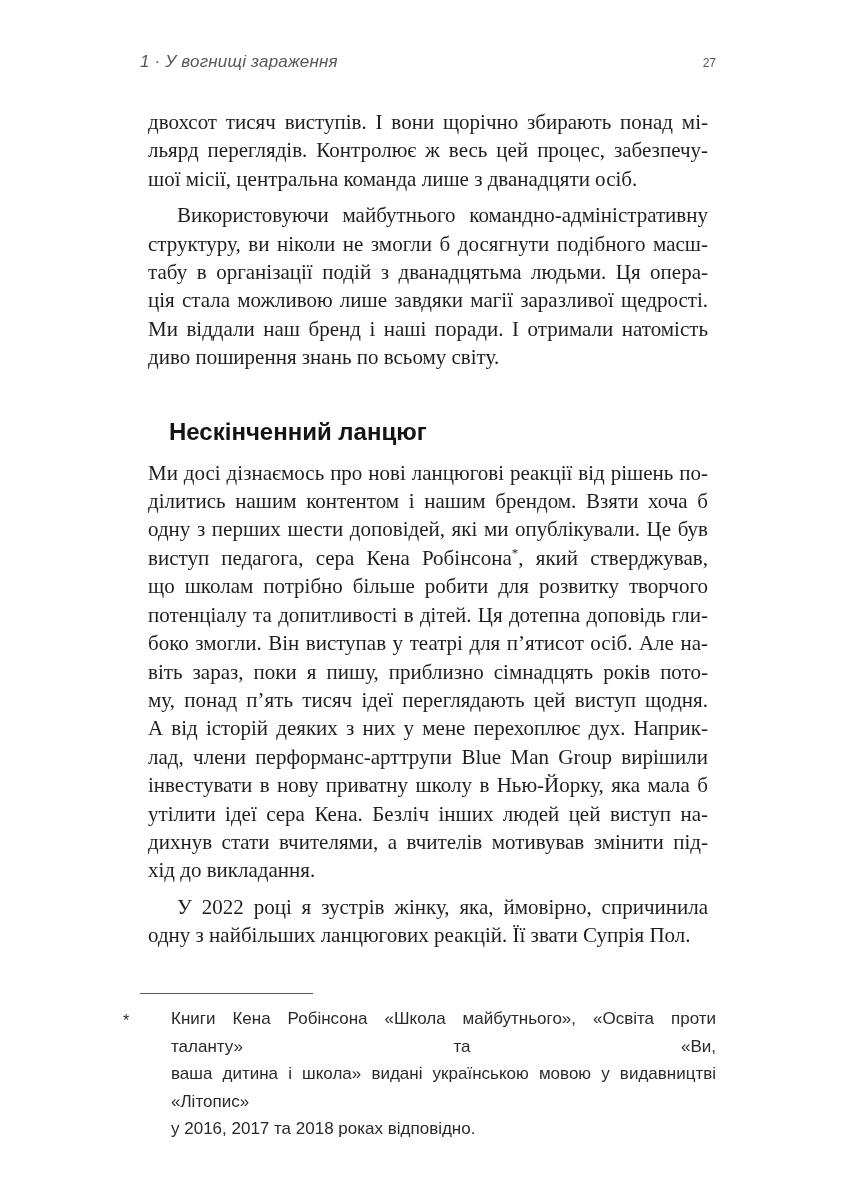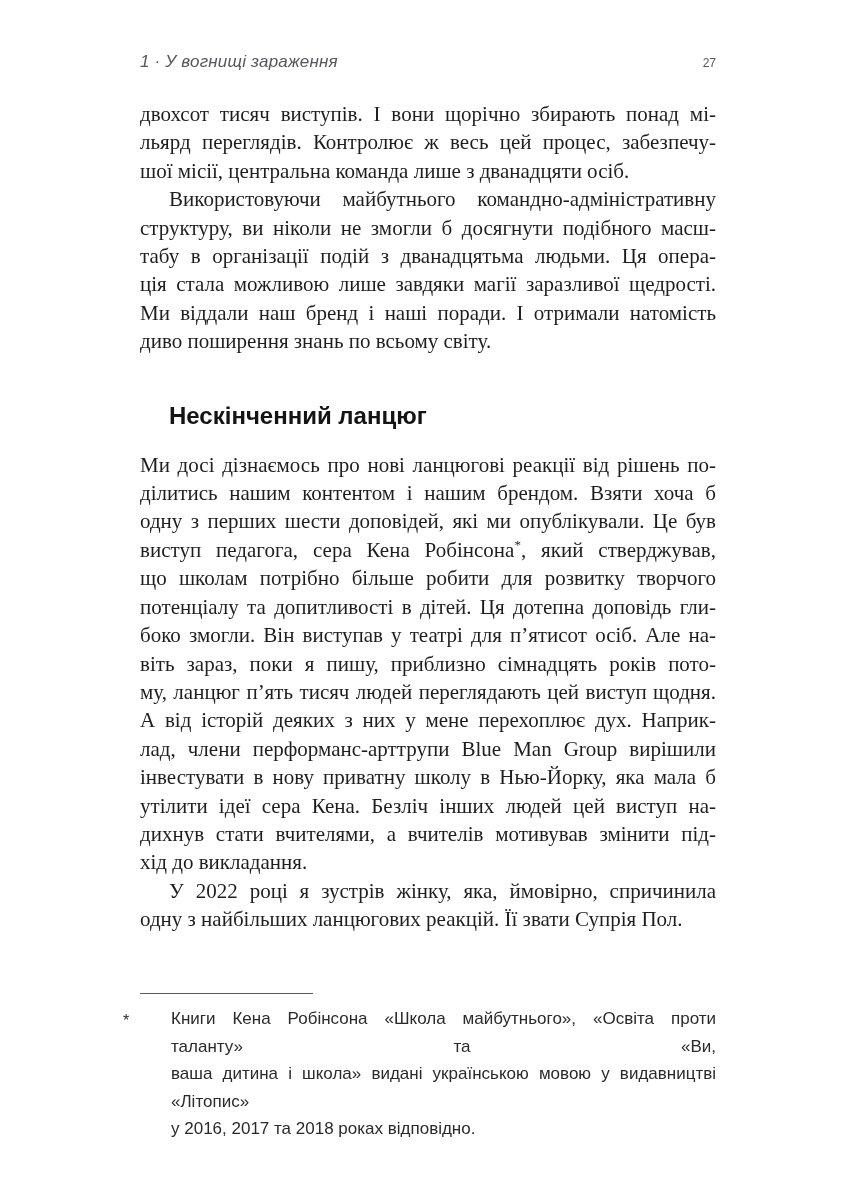--- a/index.html
+++ b/index.html
@@ -29,36 +29,36 @@
   .page-number { font-style: normal; font-size: 12px; color: #55575a; }
 
   .body-text {
     position: absolute;
     top: 100px;
     left: 140px;
     width: 576px;
     font-size: 21px;
     line-height: 28.4px;
   }
-  .para { margin: 0; }
+  .para { margin: 8px; }
   .line {
     text-align: justify;
     text-align-last: justify;
     white-space: normal;
   }
   .line.last { text-align-last: left; }
   .line.indent { text-indent: 29px; }
   .line sup {
     font-size: 62%;
     line-height: 0;
     vertical-align: super;
   }
   .section-heading {
     margin-top: 44px;
-    margin-bottom: 20px;
+    margin-bottom: 12px;
     padding-left: 29px;
     font-family: "Liberation Sans", sans-serif;
     font-weight: 700;
     font-size: 24px;
     line-height: 31px;
     color: #141414;
     text-align: left;
     text-align-last: left;
   }
 
@@ -118,21 +118,21 @@
       <div class="section-heading">Нескінченний ланцюг</div>
       <div class="para">
         <div class="line">Ми досі дізнаємось про нові ланцюгові реакції від рішень по-</div>
         <div class="line">ділитись нашим контентом і нашим брендом. Взяти хоча б</div>
         <div class="line">одну з перших шести доповідей, які ми опублікували. Це був</div>
         <div class="line">виступ педагога, сера Кена Робінсона<sup>*</sup>, який стверджував,</div>
         <div class="line">що школам потрібно більше робити для розвитку творчого</div>
         <div class="line">потенціалу та допитливості в дітей. Ця дотепна доповідь гли-</div>
         <div class="line">боко змогли. Він виступав у театрі для п’ятисот осіб. Але на-</div>
         <div class="line">віть зараз, поки я пишу, приблизно сімнадцять років пото-</div>
-        <div class="line">му, ланцюг п’ять тисяч людей переглядають цей виступ щодня.</div>
+        <div class="line">му, понад п’ять тисяч ідеї переглядають цей виступ щодня.</div>
         <div class="line">А від історій деяких з них у мене перехоплює дух. Наприк-</div>
         <div class="line">лад, члени перформанс-арттрупи Blue Man Group вирішили</div>
         <div class="line">інвестувати в нову приватну школу в Нью-Йорку, яка мала б</div>
         <div class="line">утілити ідеї сера Кена. Безліч інших людей цей виступ на-</div>
         <div class="line">дихнув стати вчителями, а вчителів мотивував змінити під-</div>
         <div class="line last">хід до викладання.</div>
       </div>
       <div class="para">
         <div class="line indent">У 2022 році я зустрів жінку, яка, ймовірно, спричинила</div>
         <div class="line last">одну з найбільших ланцюгових реакцій. Її звати Супрія Пол.</div>

